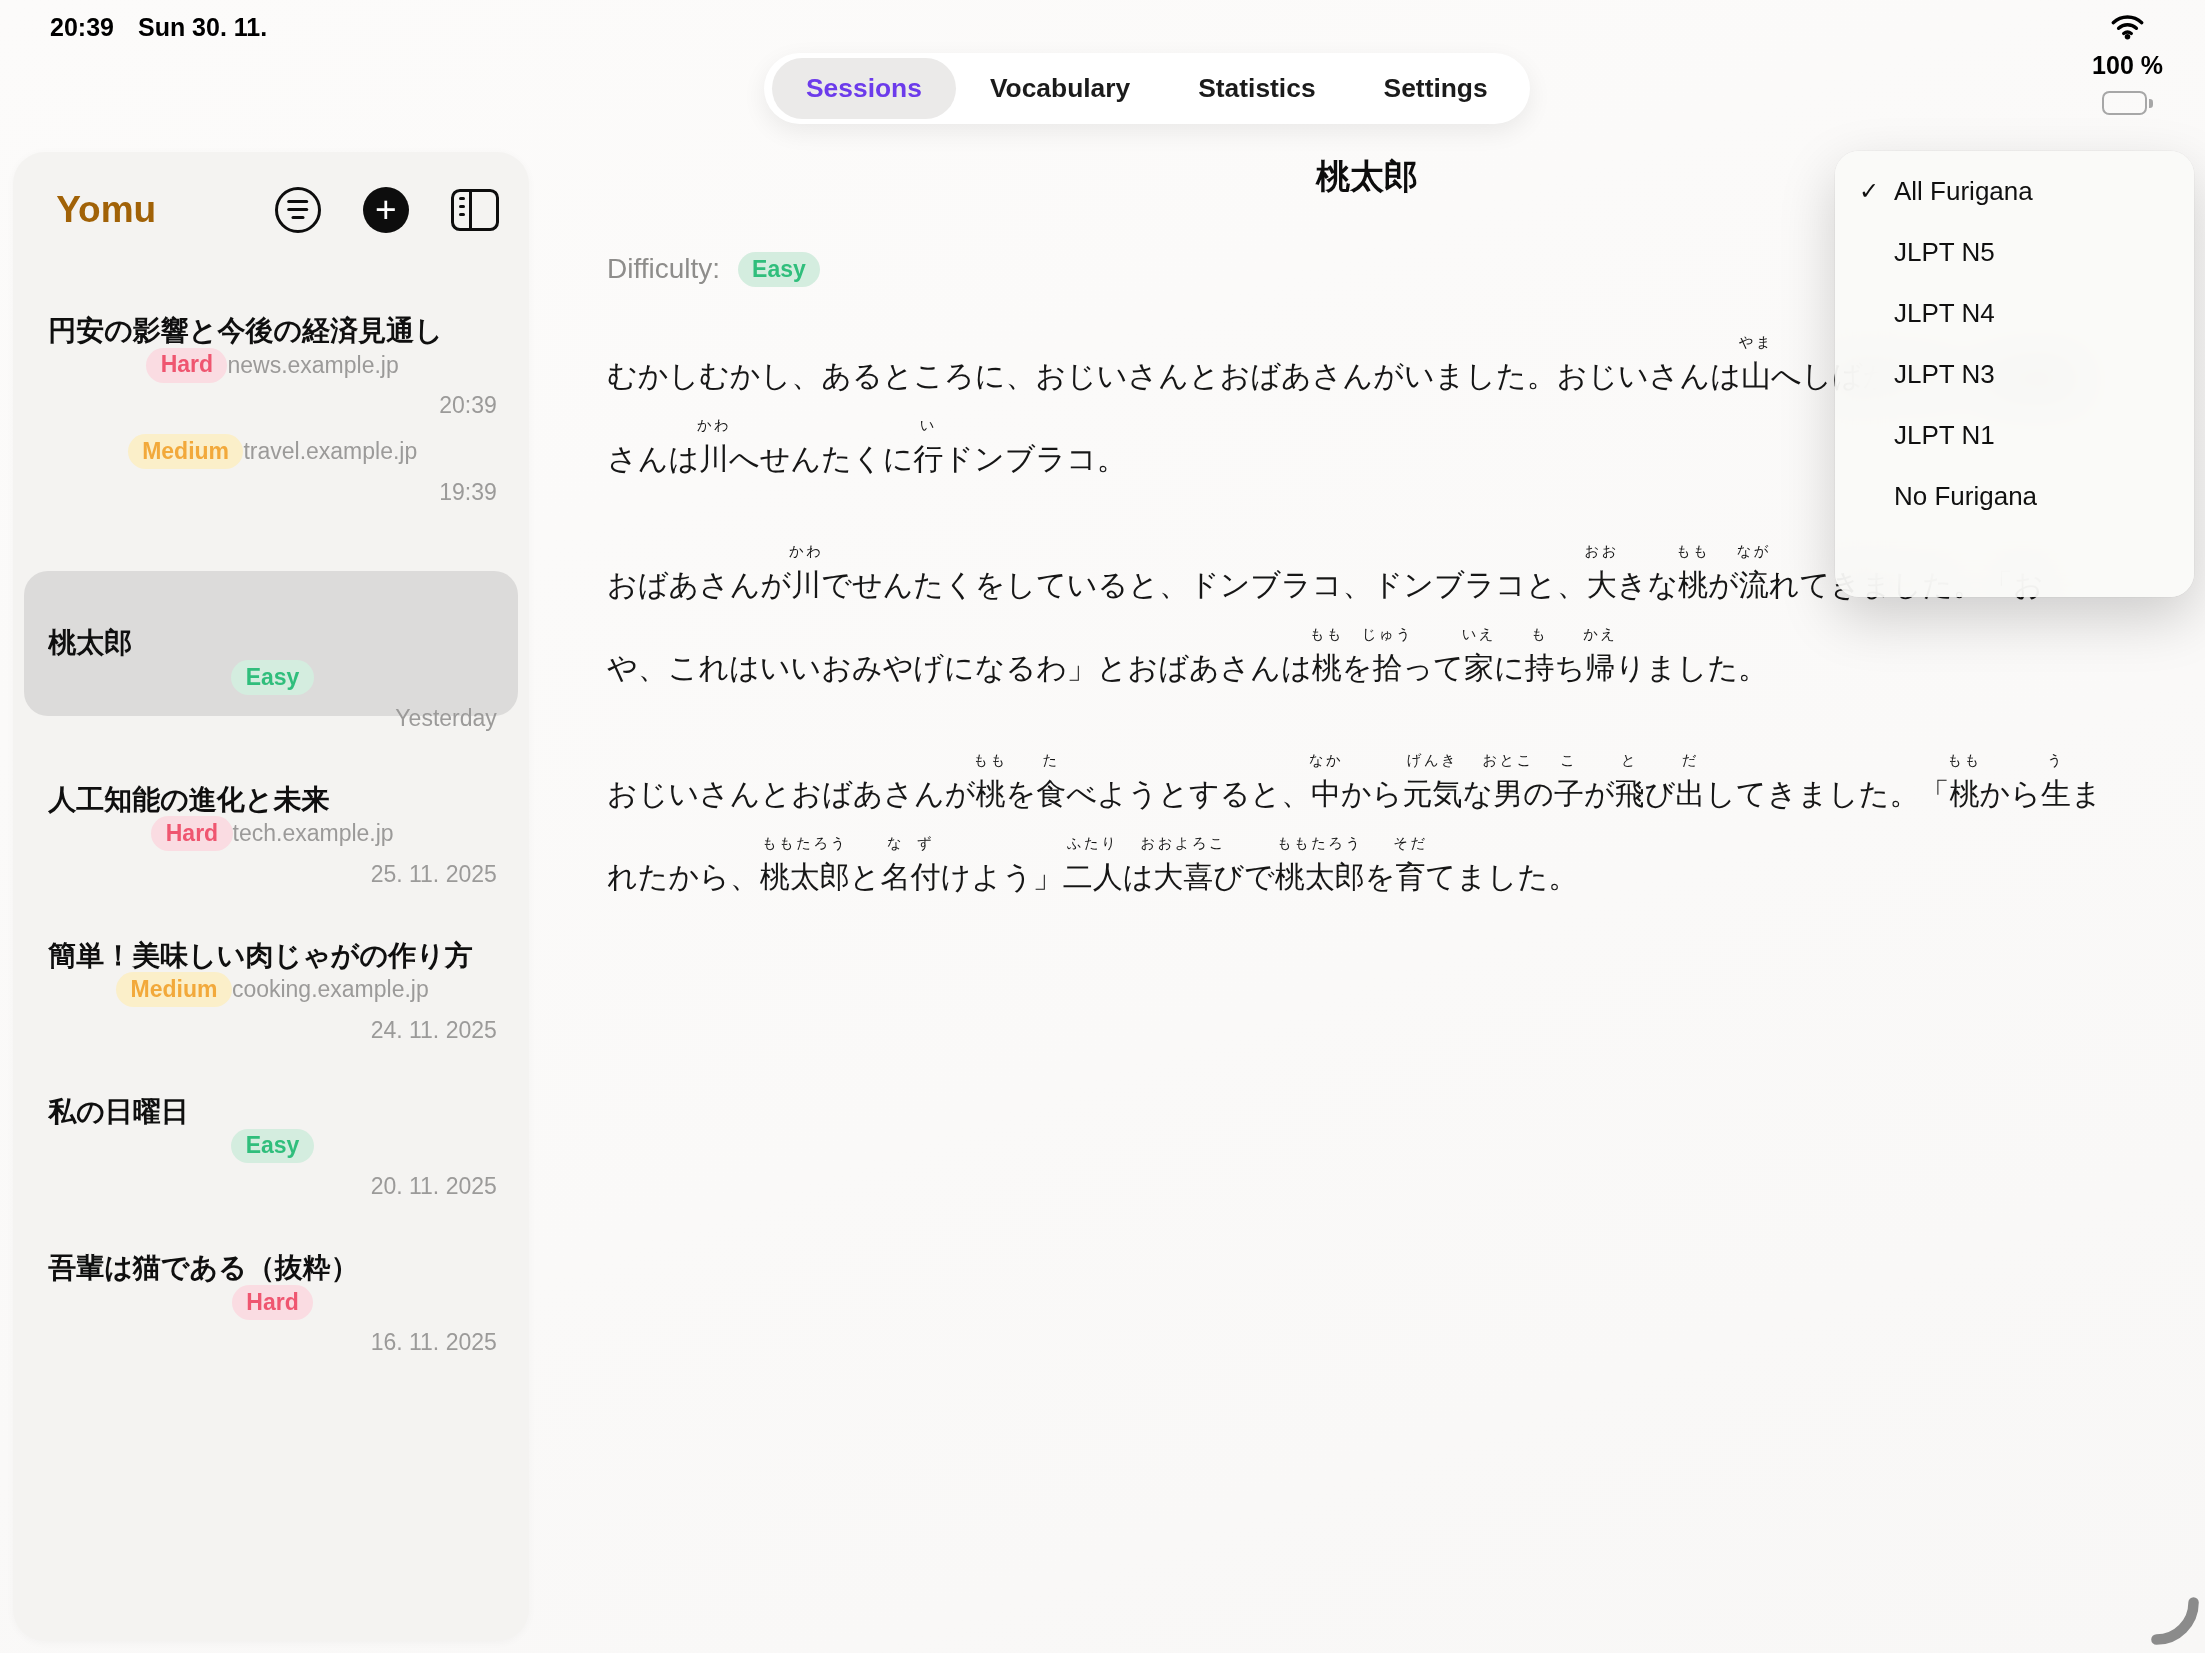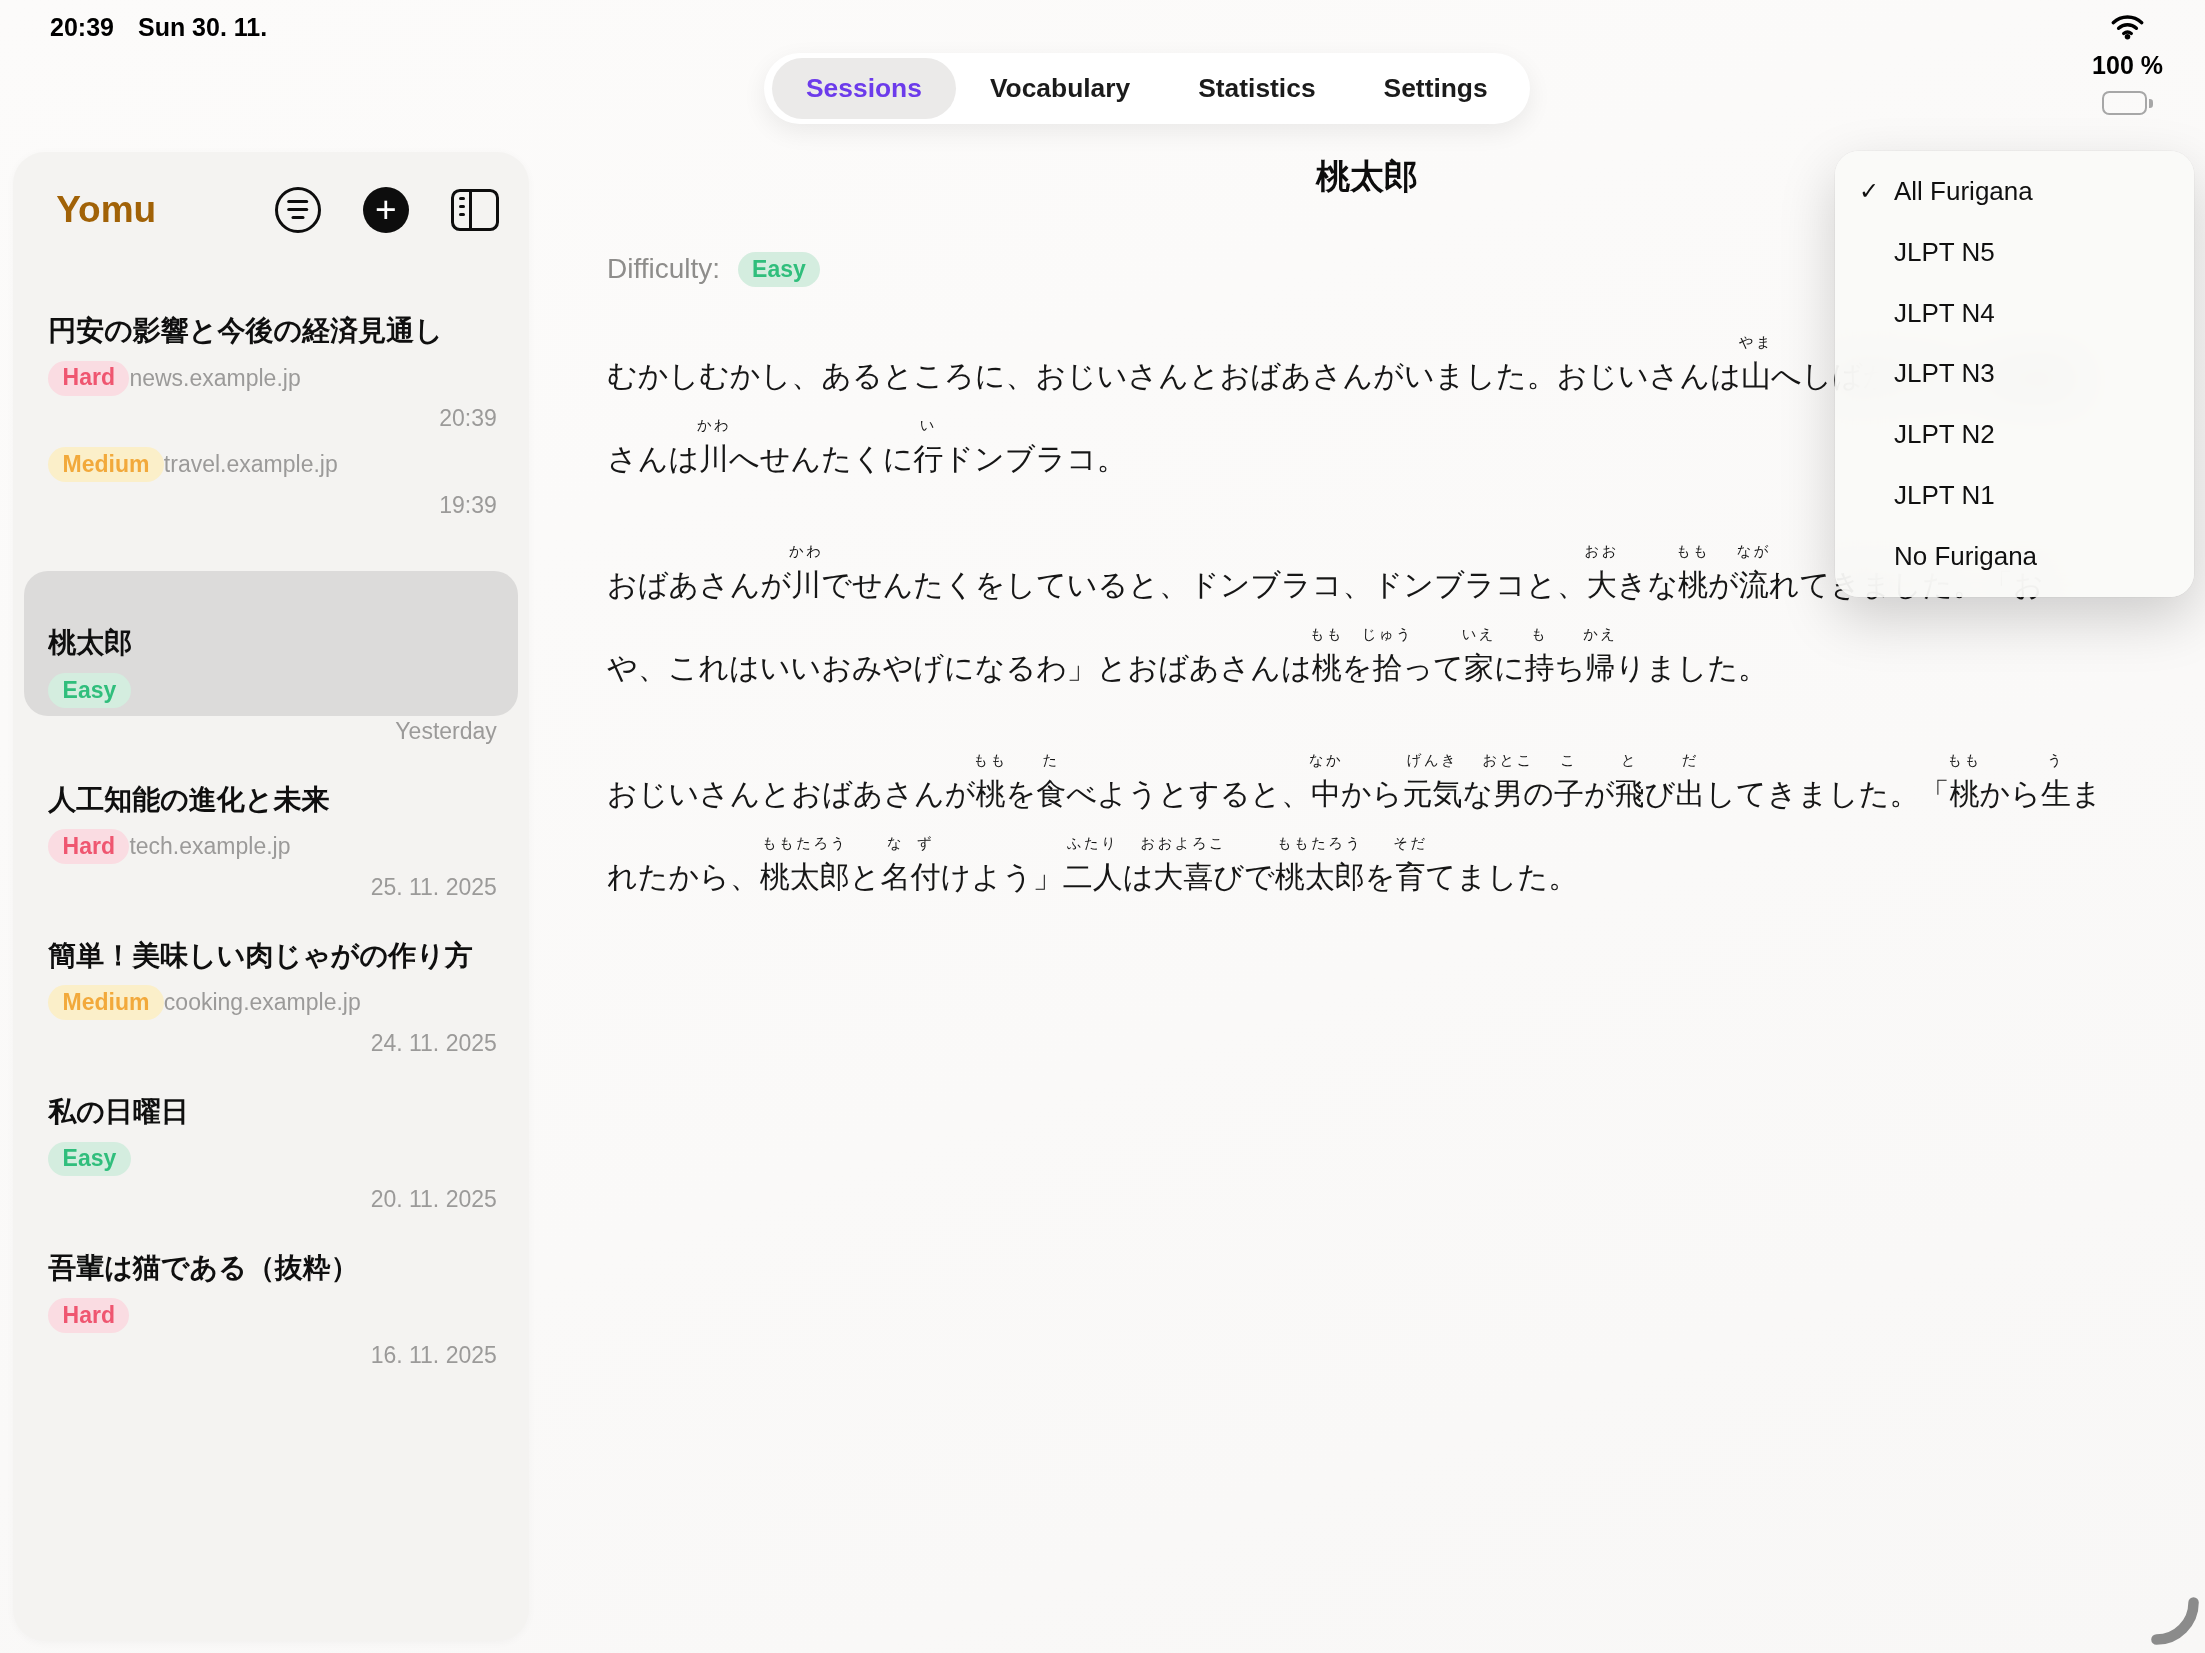--- a/index.html
+++ b/index.html
@@ -41,21 +41,21 @@
   .icon-panel{width:48px;height:42px;border:3.6px solid #0d0d0d;border-radius:8.8px;position:relative;box-sizing:border-box;}
   .icon-panel .div{position:absolute;left:15px;top:0;bottom:0;width:3.6px;background:#0d0d0d;}
   .icon-panel .tick{position:absolute;left:4.8px;width:6.4px;height:3.2px;background:#0d0d0d;border-radius:1.6px;}
   .icon-panel .tick:nth-child(2){top:5.6px;}
   .icon-panel .tick:nth-child(3){top:13.6px;}
   .icon-panel .tick:nth-child(4){top:21.6px;}
   .session-list{margin-top:19px;}
   .session-item{border-radius:24px;padding:19px 21px 16px 24px;height:145px;box-sizing:border-box;margin-bottom:11.2px;}
   .session-item.selected{background:#dcdbda;}
   .s-title{font-size:28px;font-weight:700;color:#0f0f0f;line-height:1.2;white-space:nowrap;overflow:hidden;margin-top:36px;}
-  .s-row{display:flex;align-items:center;justify-content:flex-start;margin-top:13px;height:35px;}
+  .s-row{display:flex;align-items:center;justify-content:center;height:35px;}
   .badge{display:inline-flex;align-items:center;border-radius:801px;padding:4.8px 14.4px;font-size:23px;font-weight:700;line-height:1.1;}
   .badge.hard{background:#fadce2;color:#ef5670;}
   .badge.medium{background:#fbefc9;color:#f2a93b;}
   .badge.easy{background:#d4eddf;color:#30be7c;}
   .s-source{font-size:23px;color:#9b9a99;}
   .s-date{text-align:right;font-size:23px;color:#9b9a99;margin-top:9.6px;}
   
   .reader-title{position:absolute;left:529px;right:0;top:154px;text-align:center;font-size:34px;font-weight:700;color:#0d0d0d;}
   .difficulty-row{position:absolute;left:607px;top:252px;display:flex;align-items:center;gap:17.6px;}
   .diff-label{font-size:28px;color:#8e8d8b;}
@@ -207,24 +207,20 @@
     <div class="menu-item">
     <span class="menu-check"></span>
     <span class="menu-label">JLPT N4</span>
   </div>
     <div class="menu-item">
     <span class="menu-check"></span>
     <span class="menu-label">JLPT N3</span>
   </div>
     <div class="menu-item">
     <span class="menu-check"></span>
-    <span class="menu-label">JLPT N2</span>
-  </div>
-    <div class="menu-item">
-    <span class="menu-check"></span>
     <span class="menu-label">JLPT N1</span>
   </div>
     <div class="menu-item">
     <span class="menu-check"></span>
     <span class="menu-label">No Furigana</span>
   </div>
   </div>
 
 <svg class="corner-arc" width="50" height="50" viewBox="0 0 62 62">
   <path d="M 8 54 A 46 46 0 0 0 54 8" fill="none" stroke="#8b8b8b" stroke-width="13" stroke-linecap="round"></path>

